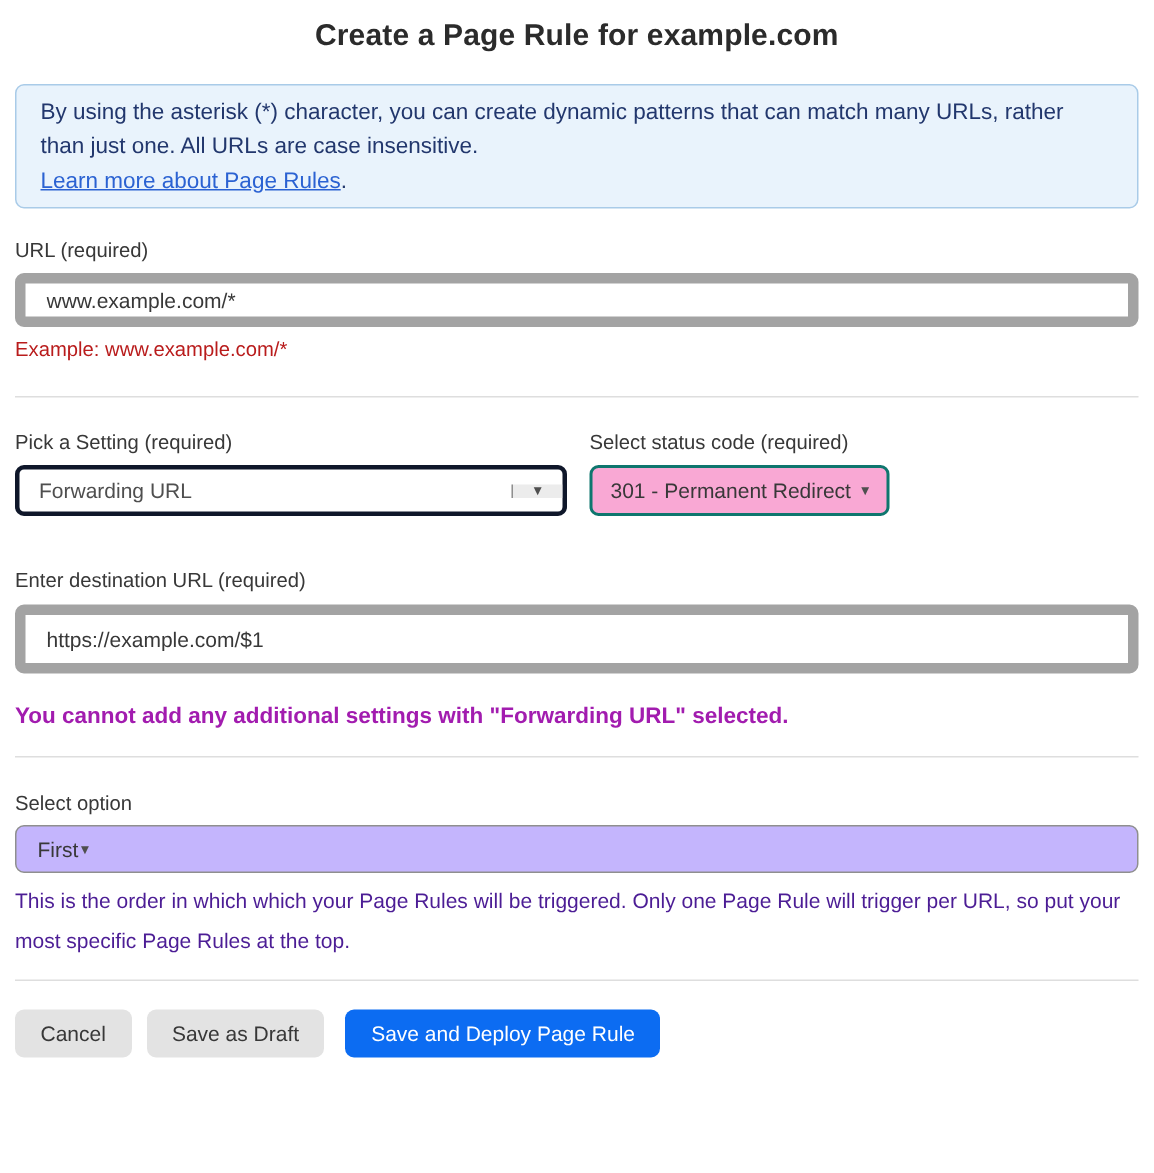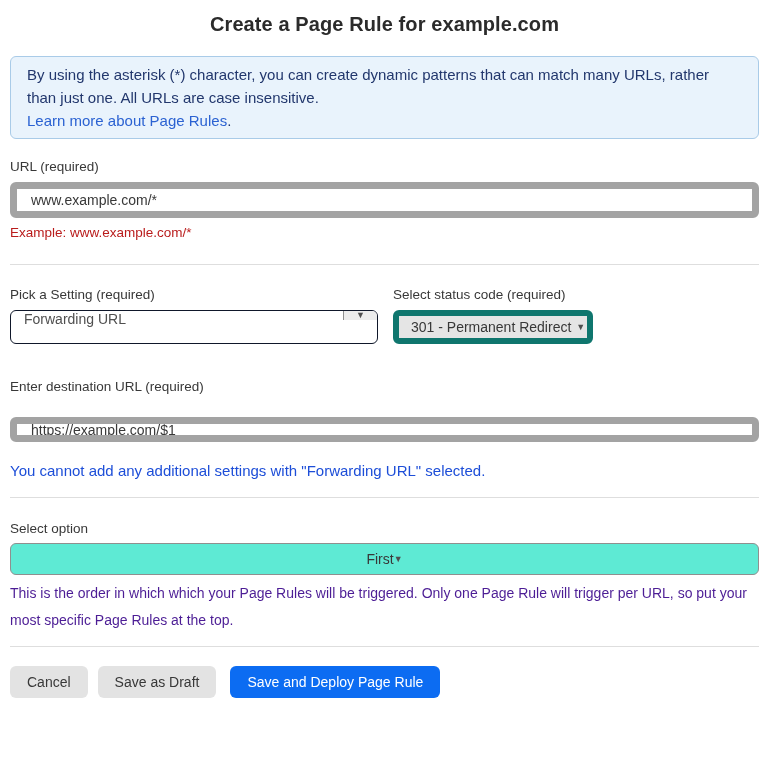--- a/index.html
+++ b/index.html
@@ -30,20 +30,21 @@
     padding: 6px 16px 6px 16px;
     color: #22376d;
     font-size: 15px;
     line-height: 23px;
     margin-bottom: 20px;
   }
   .info-heading { font-weight: 700; }
   .info-body { }
   .info-link {
     color: #2b62d2;
+    text-decoration: underline;
     cursor: pointer;
   }
   .info-link-suffix { color: #22376d; }
 
   .field-label {
     display: block;
     font-size: 13.5px;
     color: #383838;
     line-height: 16px;
   }
@@ -55,21 +56,21 @@
     margin-top: 7px;
     border: 7px solid #a3a3a3;
     border-radius: 6px;
     padding: 0 14px;
     font-size: 14px;
     color: #383838;
     font-family: inherit;
     background: #fff;
     outline: none;
   }
-  .text-input.short { height: 25px; margin-top: 22px; }
+  .text-input.short { height: 46px; margin-top: 8px; }
 
   .helper-text {
     font-size: 13.5px;
     color: #b91c1c;
     line-height: 16px;
     margin-top: 7px;
   }
 
   .divider {
     border: none;
@@ -87,24 +88,24 @@
     line-height: 18px;
   }
   .section-heading.order { margin-top: 21px; }
 
   .two-col { display: flex; gap: 15px; margin-top: 22px; }
   .col-setting { width: 368px; }
   .col-status { width: 200px; }
 
   .select-with-button {
     display: flex;
-    align-items: flex-start;
+    align-items: center;
     height: 34px;
     margin-top: 7px;
-    border: 1px solid #0f172a;
+    border: 3px solid #0f172a;
     border-radius: 6px;
     background: #fff;
     overflow: hidden;
     cursor: pointer;
   }
   .select-text {
     flex: 1;
     display: flex;
     align-items: center;
     padding: 0 13px;
@@ -124,55 +125,56 @@
   .arrow-glyph {
     font-size: 9px;
     color: #4f4f4f;
     line-height: 1;
   }
 
   .status-select {
     width: 200px;
     height: 34px;
     margin-top: 7px;
-    border: 6px solid #0f766e;
-    border-radius: 6px;
-    background: #e5e5e5;
+    border: 2px solid #0f766e;
+    border-radius: 6px;
+    background: #f9a8d4;
     display: flex;
     align-items: center;
     justify-content: space-between;
     padding: 0 10px 0 12px;
     font-size: 14px;
     color: #383838;
     white-space: nowrap;
     cursor: pointer;
     gap: 5px;
   }
 
   .dest-field { margin-top: 35px; }
 
   .note-text {
     font-size: 15px;
-    color: #1d4ed8;
+    color: #a21caf;
     line-height: 18px;
     margin: 20px 0 0 0;
+    font-weight: bold;
   }
 
   .order-label { margin-top: 23px; }
 
   .full-select {
     width: 100%;
     height: 32px;
     margin-top: 6px;
     border: 1px solid #8f8f8f;
     border-radius: 6px;
-    background: #5eead4;
-    display: flex;
-    align-items: center;
-    justify-content: center;
+    background: #c4b5fd;
+    display: flex;
+    align-items: center;
+    justify-content: flex-start;
     padding: 0 14px;
     font-size: 14px;
     color: #383838;
     cursor: pointer;
   }
 
   .order-helper {
     font-size: 14px;
     color: #4c1d95;
     line-height: 27px;

